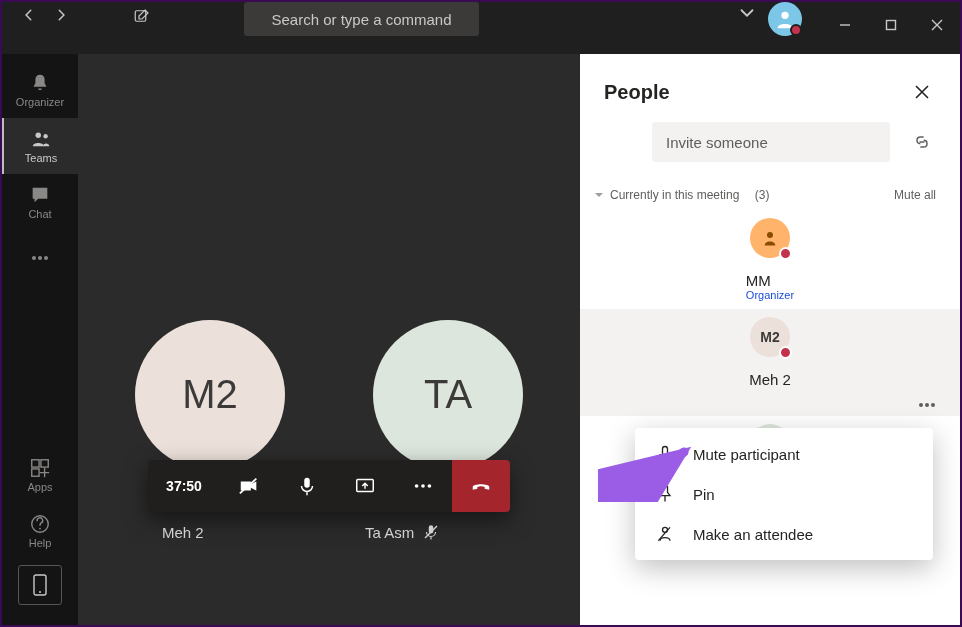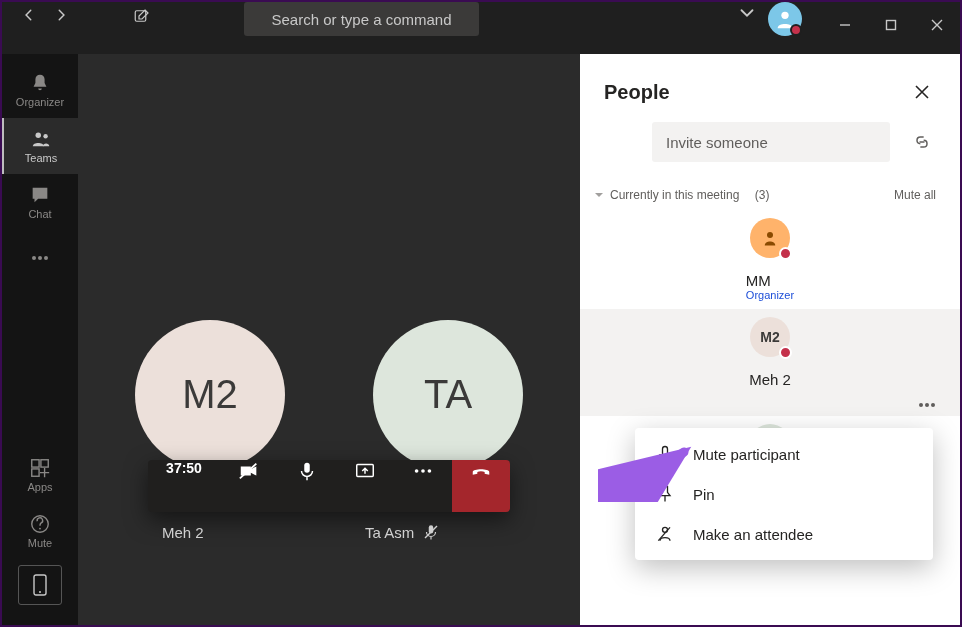--- a/index.html
+++ b/index.html
@@ -37,21 +37,21 @@
 .rail-phone { width: 44px; height: 40px; border:1px solid #555; border-radius:3px; display:flex; align-items:center; justify-content:center; color:#c8c8c8; margin-top:6px; cursor:pointer; }
 .rail-phone svg { width: 14px; height: 22px; }
 
 
 .stage { flex:1; background: #2b2b2b; position:relative; display:flex; flex-direction:column; align-items:center; justify-content:center; }
 .avatars { display:flex; gap: 88px; align-items:center; justify-content:center; margin-top: 110px; }
 .big-avatar { width: 150px; height: 150px; border-radius:50%; display:flex; align-items:center; justify-content:center; font-size: 40px; font-weight:400; color: #3b3a39; }
 .av-m2 { background: #ece0da; }
 .av-ta { background: #dde6dc; }
 .call-bar { position:absolute; top: 406px; left: 50%; transform:translateX(-50%); display:flex; background:#201f1e; border-radius:4px; box-shadow: 0 8px 22px rgba(0,0,0,.5); overflow:hidden; }
-.call-cell { width: 58px; height: 52px; display:flex; align-items:flex-start; justify-content:center; color:#fff; cursor:pointer; }
+.call-cell { width: 58px; height: 52px; display:flex; align-items:center; justify-content:center; color:#fff; cursor:pointer; }
 .call-cell.timer { width: 72px; font-size: 14px; font-weight:600; cursor:default; }
 .call-cell svg { width: 22px; height: 22px; fill: currentColor; }
 .call-cell.hangup { background:#a4262c; }
 .name-row { position:absolute; top: 478px; left:0; right:0; display:flex; align-items:center; }
 .name-cell { display:flex; align-items:center; gap:8px; color:#d0d0d0; font-size:15px; }
 .name-cell.right svg { width:18px; height:18px; fill:#d0d0d0; }
 
 
 .panel { width: 380px; background:#fff; color:#252423; display:flex; flex-direction:column; position:relative; }
 .panel-hdr { display:flex; align-items:center; justify-content:space-between; padding: 24px 24px 16px 24px; }
@@ -190,21 +190,21 @@
               <path d="M17 12 L17 22 M12 17 L22 17" stroke="currentColor" stroke-width="1.5"></path>
             </svg>
           <span>Apps</span>
         </div>
         <div class="rail-item">
           <svg viewBox="0 0 24 24">
               <circle cx="12" cy="12" r="9" stroke="currentColor" stroke-width="1.5" fill="none"></circle>
               <path d="M9 9 A3 3 0 1 1 13 11 C12 12 12 13 12 14" stroke="currentColor" stroke-width="1.5" fill="none"></path>
               <circle cx="12" cy="17" r="1"></circle>
             </svg>
-          <span>Mute</span>
+          <span>Help</span>
         </div>
         <div class="rail-phone">
           <svg viewBox="0 0 14 22">
               <rect x="1" y="1" width="12" height="20" rx="2" stroke="currentColor" stroke-width="1.4" fill="none"></rect>
               <circle cx="7" cy="18" r="1" fill="currentColor"></circle>
             </svg>
         </div>
       </div>
     </div>
 

